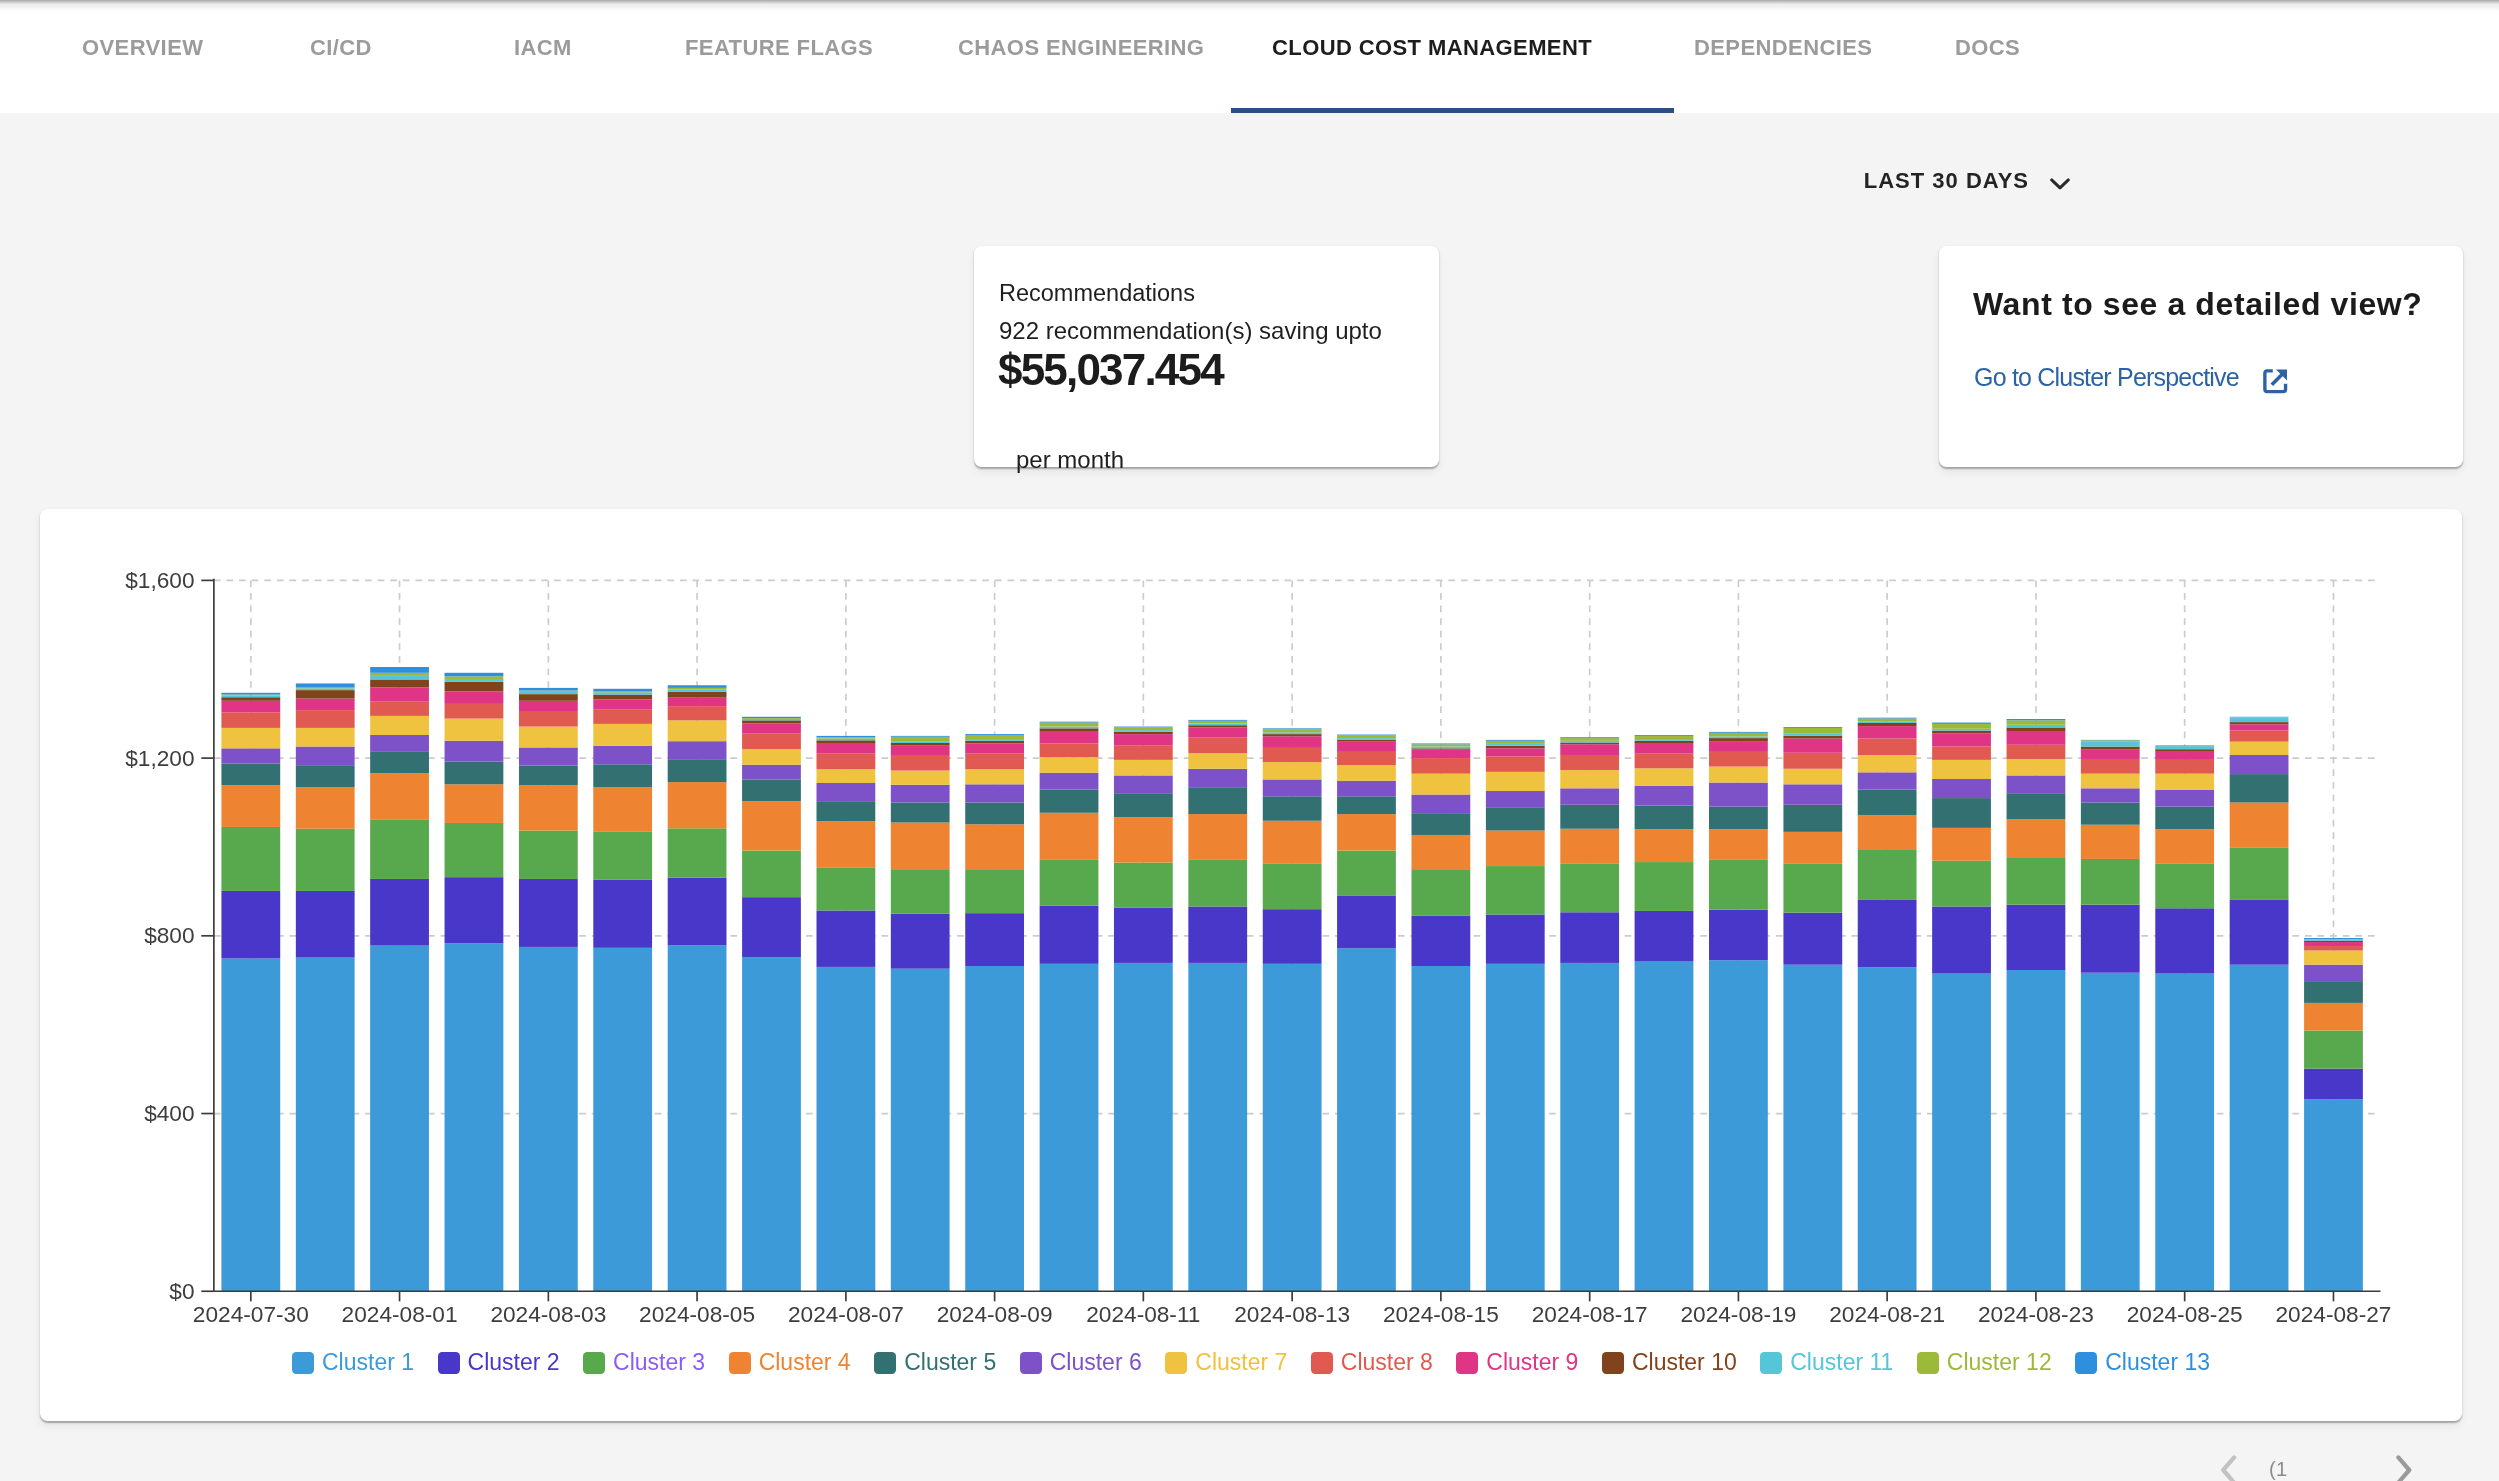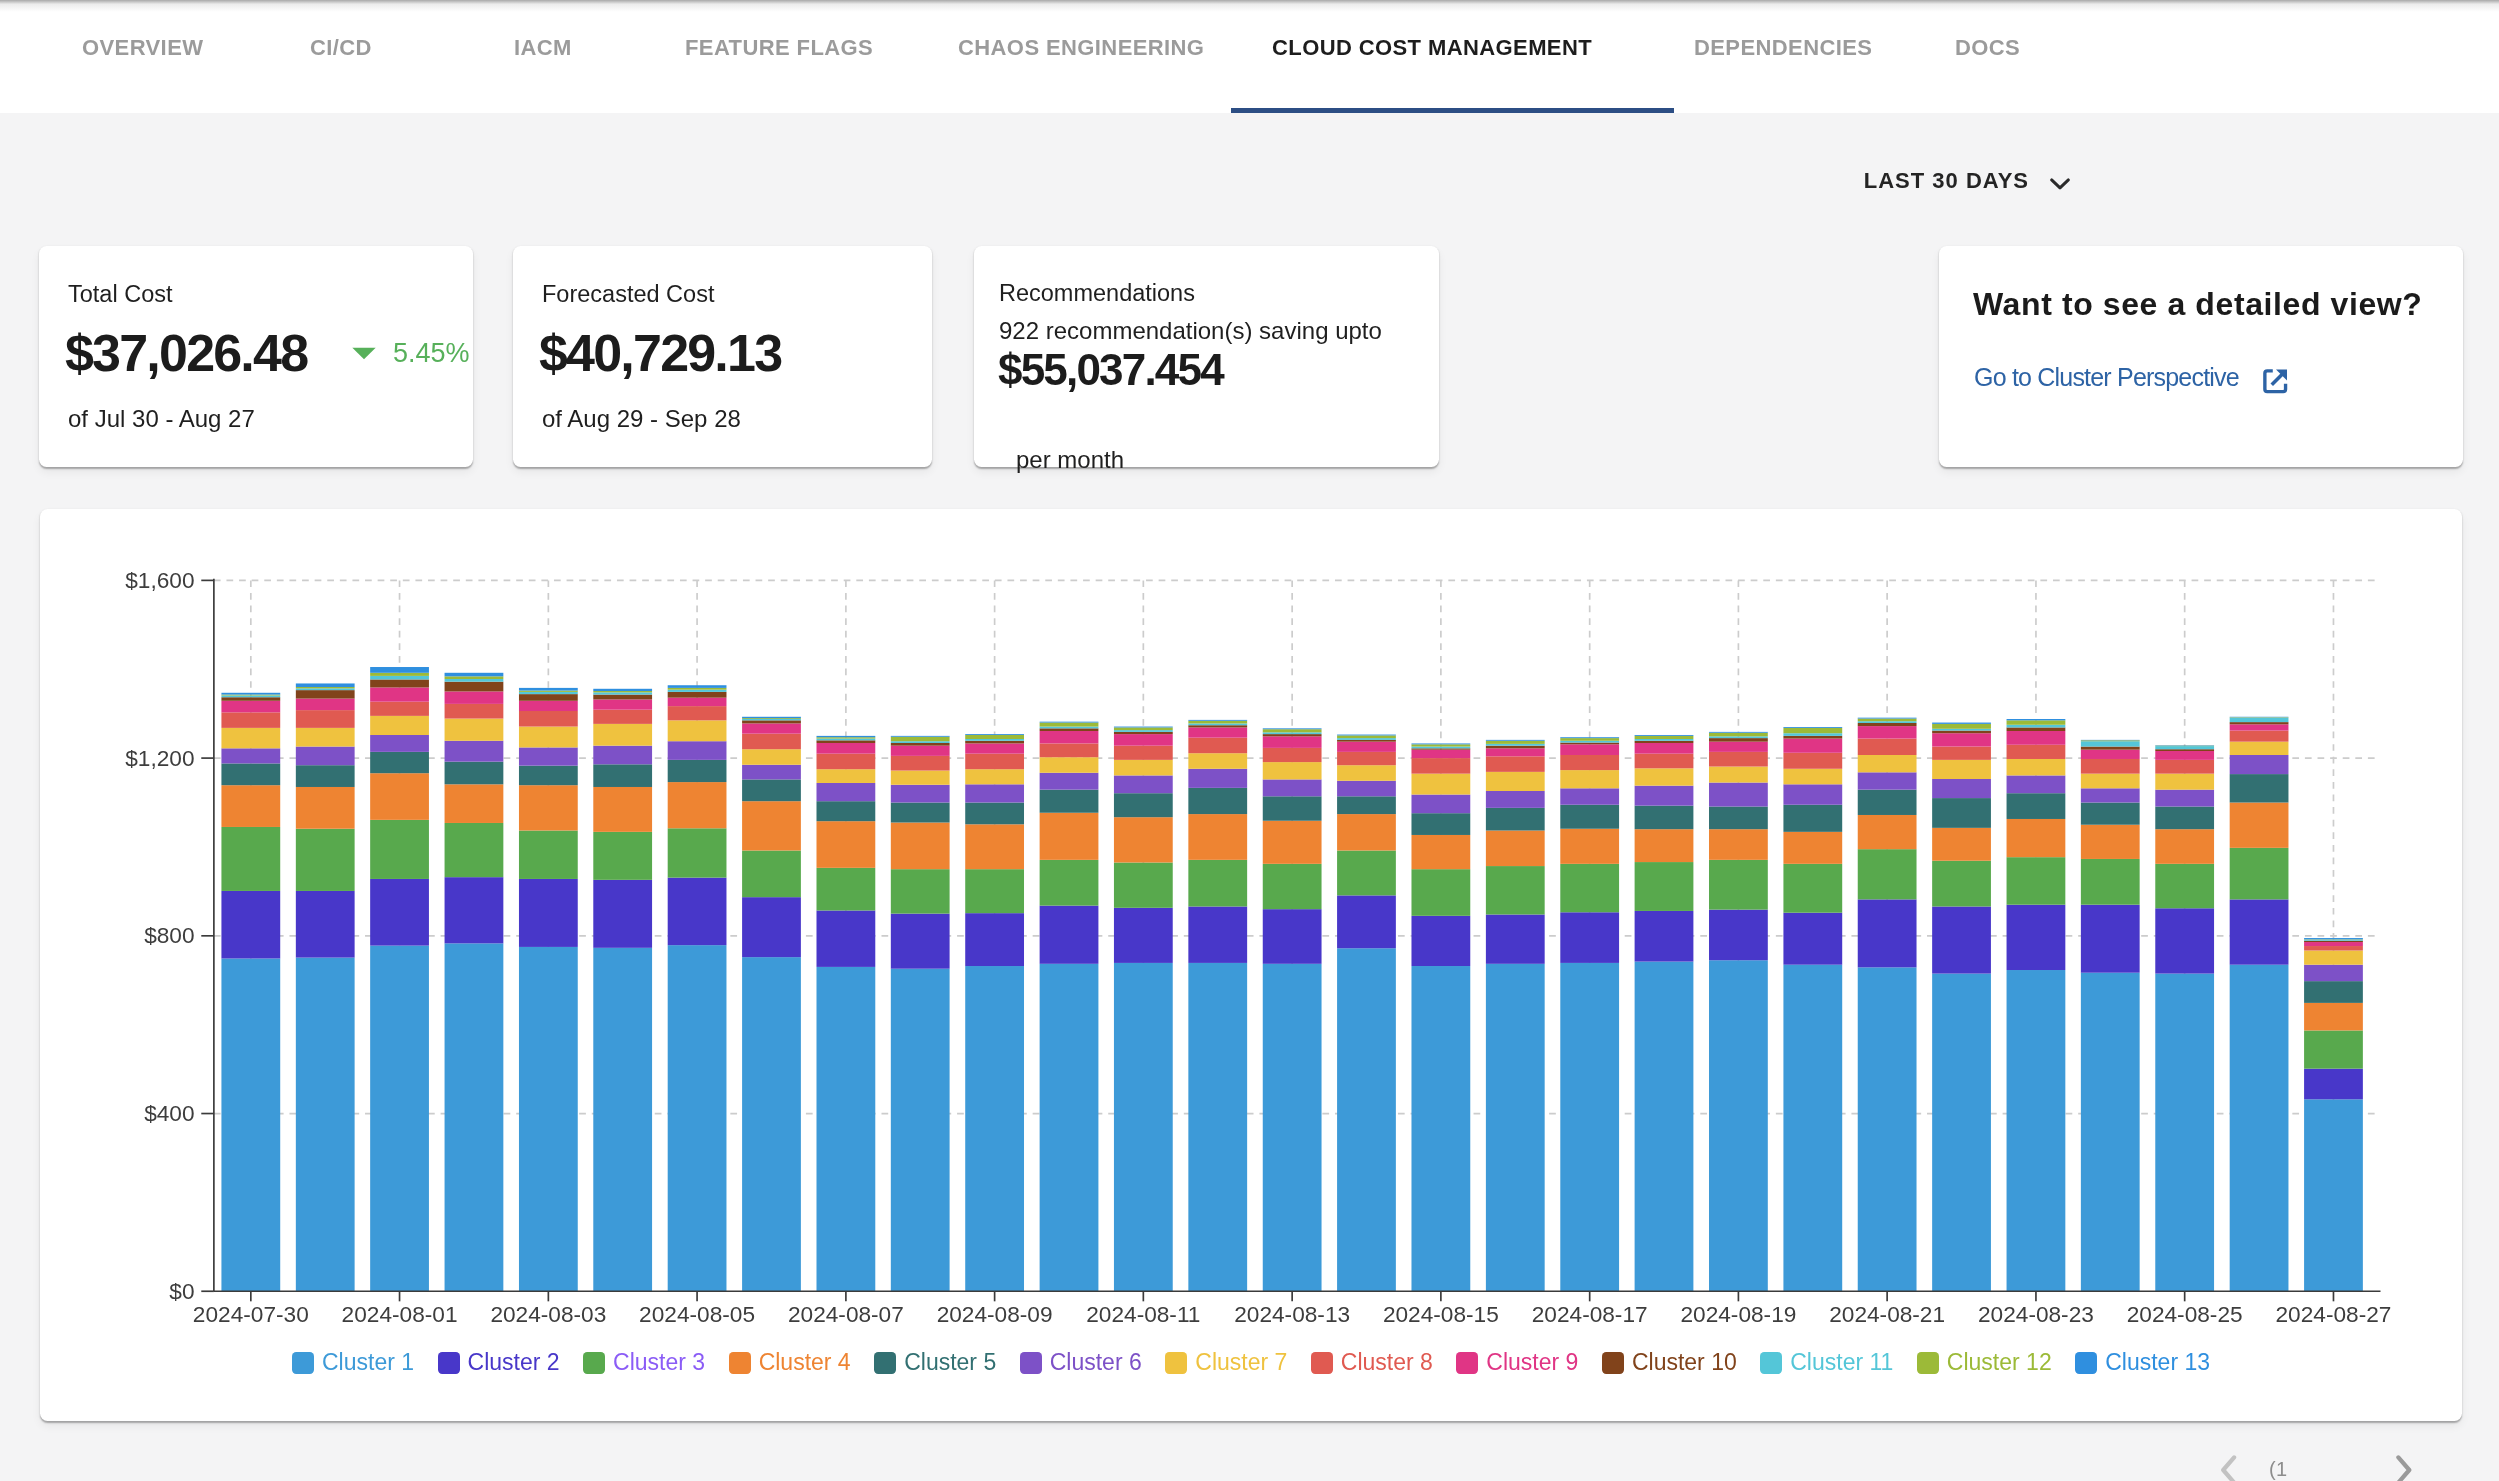--- a/index.html
+++ b/index.html
@@ -32,34 +32,20 @@
     <span class="tab" style="left:958px">CHAOS ENGINEERING</span>
     <span class="tab active" style="left:1272px">CLOUD COST MANAGEMENT</span>
     <span class="tab" style="left:1694px">DEPENDENCIES</span>
     <span class="tab" style="left:1955px">DOCS</span>
     <div id="underline"></div>
   </div>
   <div id="last30">LAST 30 DAYS<svg style="margin-left:20px;vertical-align:-2.5px" width="22" height="13.4" viewBox="0 0 26 16">
         <path d="M3 3.5 L13 13 L23 3.5" fill="none" stroke="#2b2b2b" stroke-width="3.6" stroke-linecap="round" stroke-linejoin="round"></path>
       </svg></div>
 
-  <div class="card" style="left:39px; top:246px; width:434px; height:221px;">
-    <div class="lbl" style="left:29px; top:34px;">Total Cost</div>
-    <div class="big" style="left:26px; top:81px;">$37,026.48</div>
-    <svg class="abs" style="left:310px; top:99px;" width="30" height="17" viewBox="0 0 36 20">
-        <path d="M4 3 L32 3 L18 17 Z" fill="#57b05a"></path>
-      </svg>
-    <div class="pct" style="left:354px; top:94px;">5.45%</div>
-    <div class="date" style="left:29px; top:159px;">of Jul 30 - Aug 27</div>
-  </div>
-  <div class="card" style="left:513px; top:246px; width:419px; height:221px;">
-    <div class="lbl" style="left:29px; top:34px;">Forecasted Cost</div>
-    <div class="big" style="left:26px; top:81px;">$40,729.13</div>
-    <div class="date" style="left:29px; top:159px;">of Aug 29 - Sep 28</div>
-  </div>
   <div class="card" style="left:974px; top:246px; width:465px; height:221px;">
     <div class="lbl" style="left:25px; top:33px;">Recommendations</div>
     <div class="lbl" style="left:25px; top:71px; font-size:24px;">922 recommendation(s) saving upto</div>
     <div class="big" style="left:24px; top:102px; font-size:44px; letter-spacing:-1.8px;">$55,037.454</div>
     <div class="date" style="left:42px; top:165px;margin-top:35px;">per month</div>
   </div>
   <div class="card" style="left:1939px; top:246px; width:524px; height:221px;">
     <div class="lbl" style="left:34px; top:39px; font-size:32px; font-weight:700; letter-spacing:0.6px; color:#1b1b1b;">Want to see a detailed view?</div>
     <div class="lbl" style="left:35px; top:116px; font-size:25px; letter-spacing:-0.8px; color:#2d63a5;">Go to Cluster Perspective</div>
     <svg class="abs" style="left:322px; top:121px;" width="28.6" height="28.6" viewBox="0 0 34 34">

